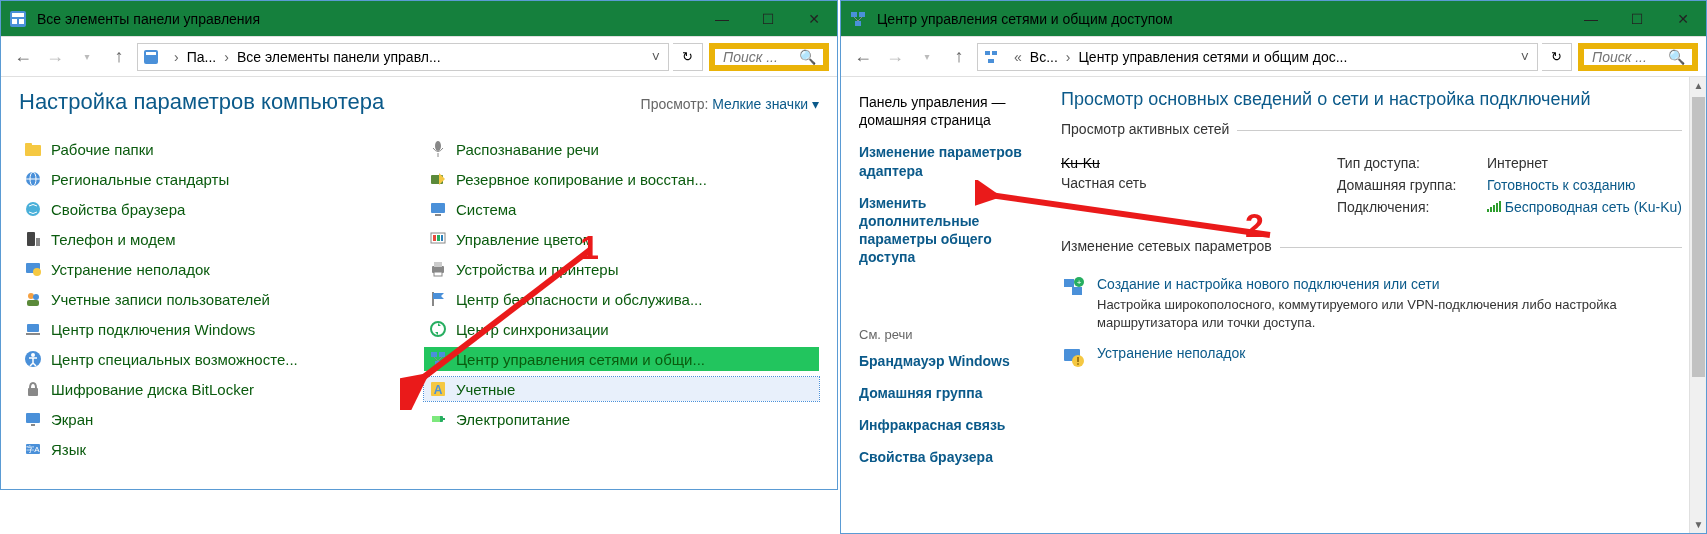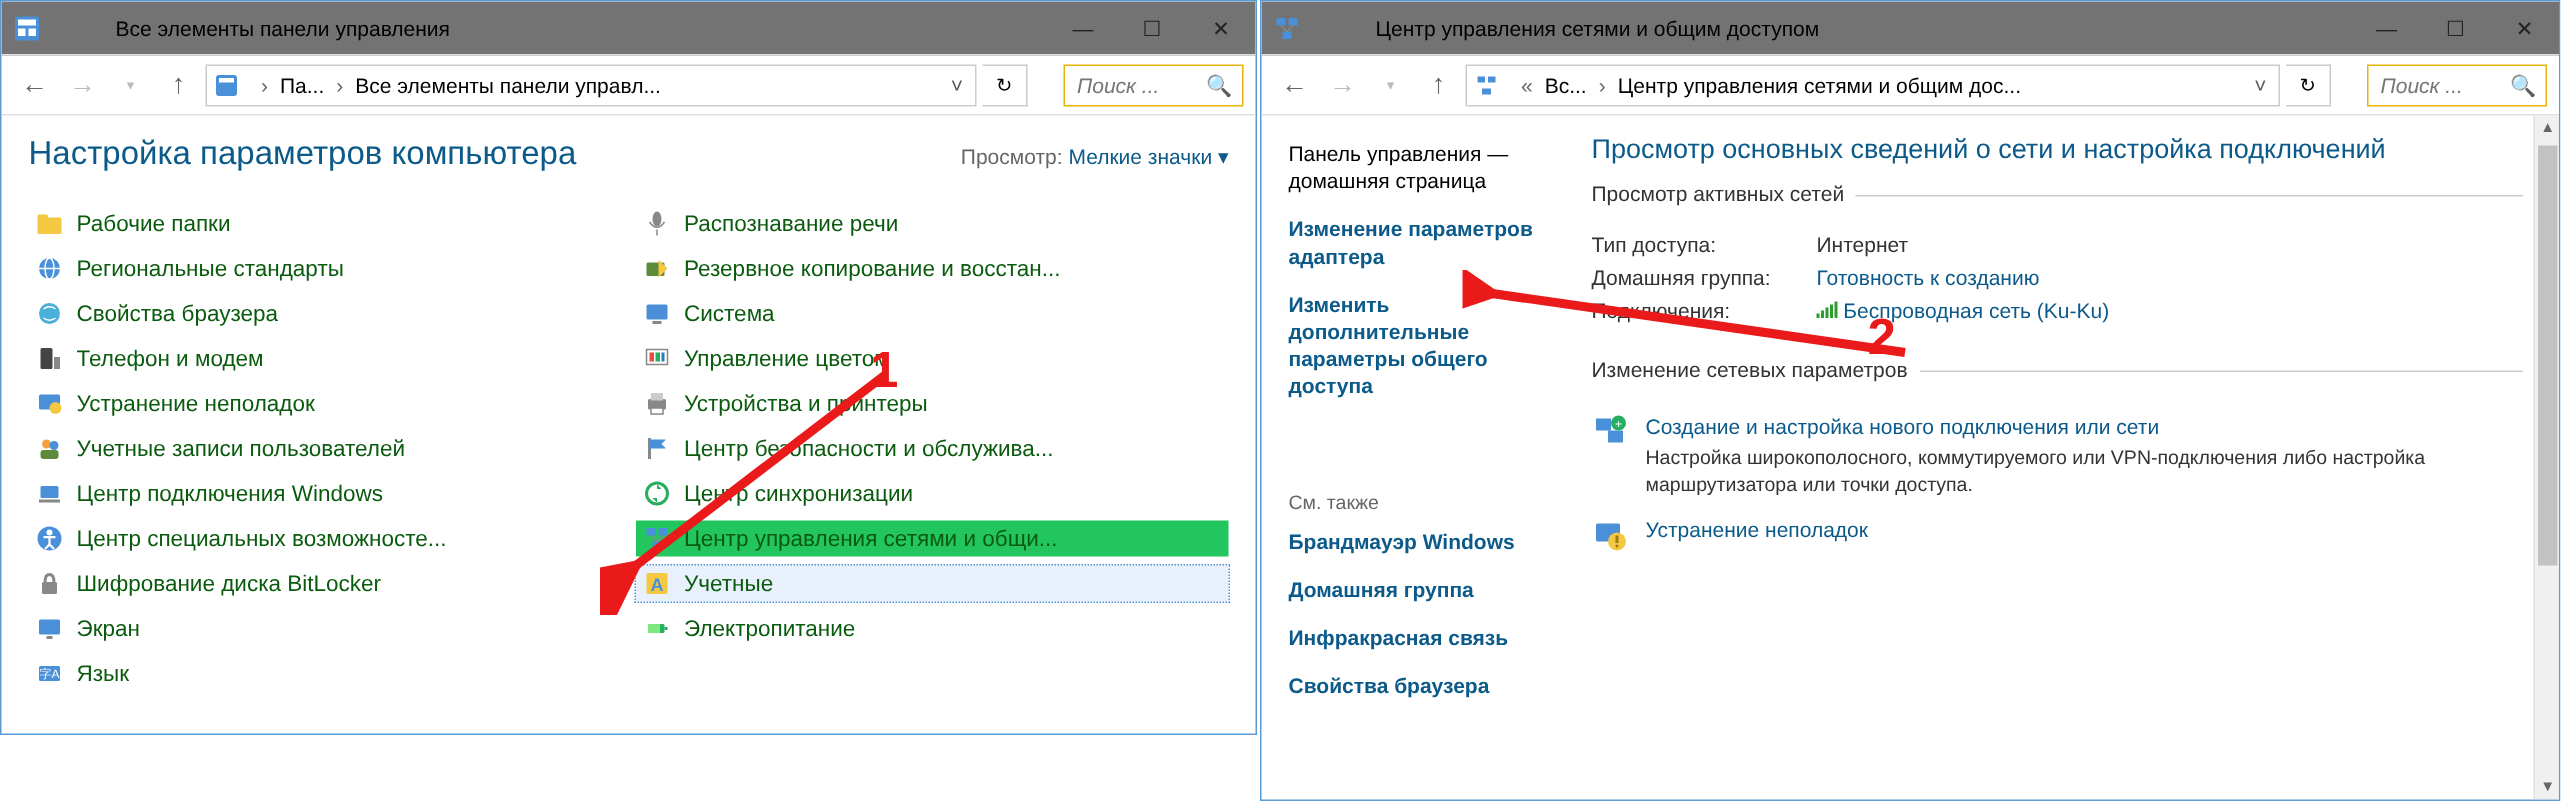--- a/index.html
+++ b/index.html
@@ -21,23 +21,22 @@
     flex-direction: column;
     overflow: hidden;
   }
   .window.left { width: 838px; height: 490px; }
   .window.right { width: 867px; height: 534px; margin-left: 2px; }
   .titlebar {
     height: 36px;
     display: flex;
     align-items: center;
     padding: 0 0 0 8px;
-    background: #737373;
+    background: #15803d;
     border-bottom: 1px solid #e0e0e0;
-    gap: 40px;
   }
   .title-icon {
     width: 18px; height: 18px;
     margin-right: 10px;
     display: inline-flex;
     align-items: center; justify-content: center;
   }
   .title-text { font-size: 14px; flex: 1; }
   .win-controls { display: flex; height: 100%; }
   .win-btn {
@@ -76,22 +75,22 @@
   .breadcrumb-item { padding: 0 4px; white-space: nowrap; }
   .addr-drop { color: #555; padding: 0 4px; }
   .refresh-btn {
     width: 30px; height: 28px;
     border: 1px solid #ccc;
     border-left: none;
     display: flex; align-items: center; justify-content: center;
   }
   .search-box {
     width: 120px; height: 28px;
-    border: 1px solid #eab308;
-    margin-left: 20px;
+    border: 6px solid #eab308;
+    margin-left: 2px;
     display: flex; align-items: center;
     padding: 0 6px;
     color: #888;
     font-size: 14px;
     gap: 6px;
   }
   .search-box input {
     border: none; outline: none;
     flex: 1; font-size: 14px; font-style: italic;
     color: #888;
@@ -561,32 +560,36 @@
     </div>
   </div>
   <div class="content-right">
     <div class="sidebar">
       <div class="sidebar-section">
         <div class="sidebar-item">Панель управления — домашняя страница</div>
         <div class="sidebar-item sidebar-link">Изменение параметров адаптера</div>
         <div class="sidebar-item sidebar-link">Изменить дополнительные параметры общего доступа</div>
       </div>
       <div>
-        <div class="sidebar-heading">См. также</div>
+        <div class="sidebar-heading">См. речи</div>
         <div class="sidebar-item sidebar-link">Брандмауэр Windows</div>
         <div class="sidebar-item sidebar-link">Домашняя группа</div>
         <div class="sidebar-item sidebar-link">Инфракрасная связь</div>
         <div class="sidebar-item sidebar-link">Свойства браузера</div>
       </div>
     </div>
     <div class="main-pane">
       <div class="page-title">Просмотр основных сведений о сети и настройка подключений</div>
       <div class="fieldset">
         <div class="fieldset-label">Просмотр активных сетей</div>
         <div class="network-box">
+          <div>
+            <div class="net-name"><s>Ku-Ku</s></div>
+            <div class="net-type">Частная сеть</div>
+          </div>
           <div class="net-details">
             <div class="net-row">
               <div class="net-label">Тип доступа:</div>
               <div class="net-value-plain">Интернет</div>
             </div>
             <div class="net-row">
               <div class="net-label">Домашняя группа:</div>
               <div class="net-value">Готовность к созданию</div>
             </div>
             <div class="net-row">

